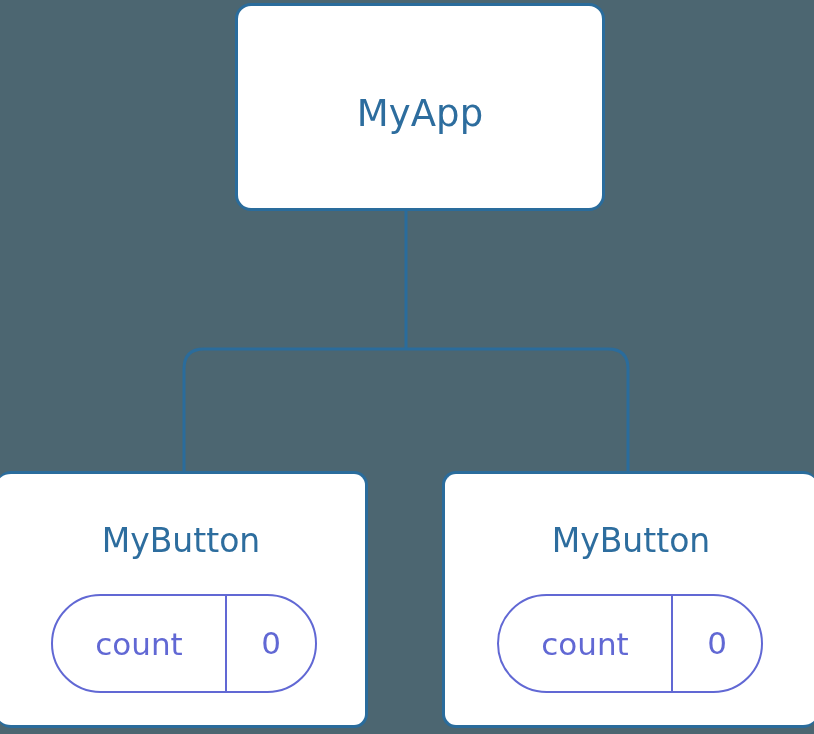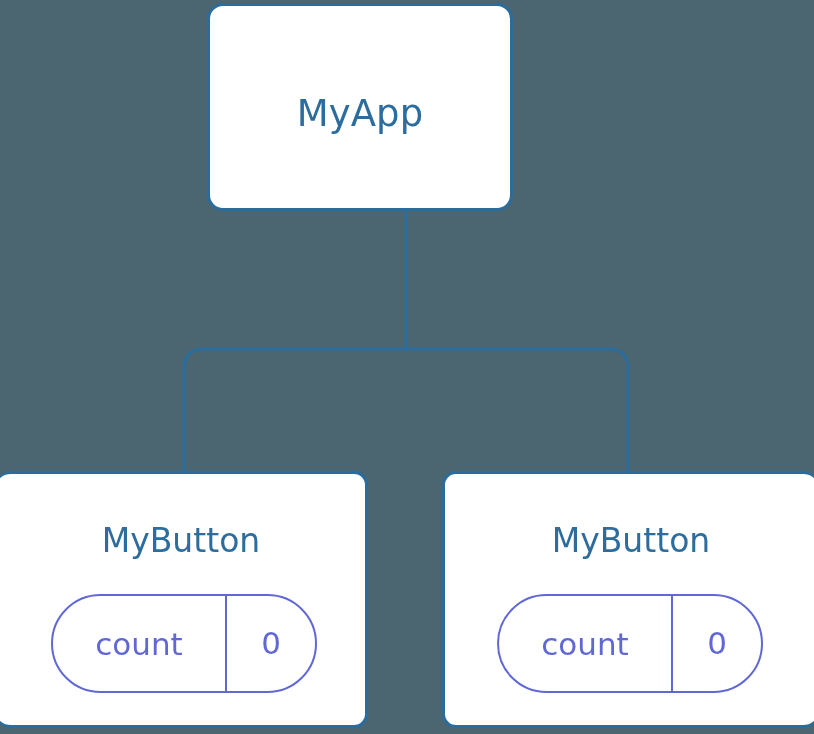--- a/index.html
+++ b/index.html
@@ -30,23 +30,23 @@
   }
   .node {
     position: absolute;
     background: #ffffff;
     border: 3px solid #2a6c9c;
     border-radius: 14px;
     box-sizing: border-box;
     z-index: 2;
   }
   .node-root {
-    left: 207px;
+    left: 235px;
     top: 3px;
-    width: 306px;
+    width: 370px;
     height: 208px;
     border-radius: 16px;
   }
   .node-left {
     left: 0px;
     top: 471px;
     width: 371px;
     height: 257px;
     border-top-left-radius: 14px;
     border-bottom-left-radius: 14px;

